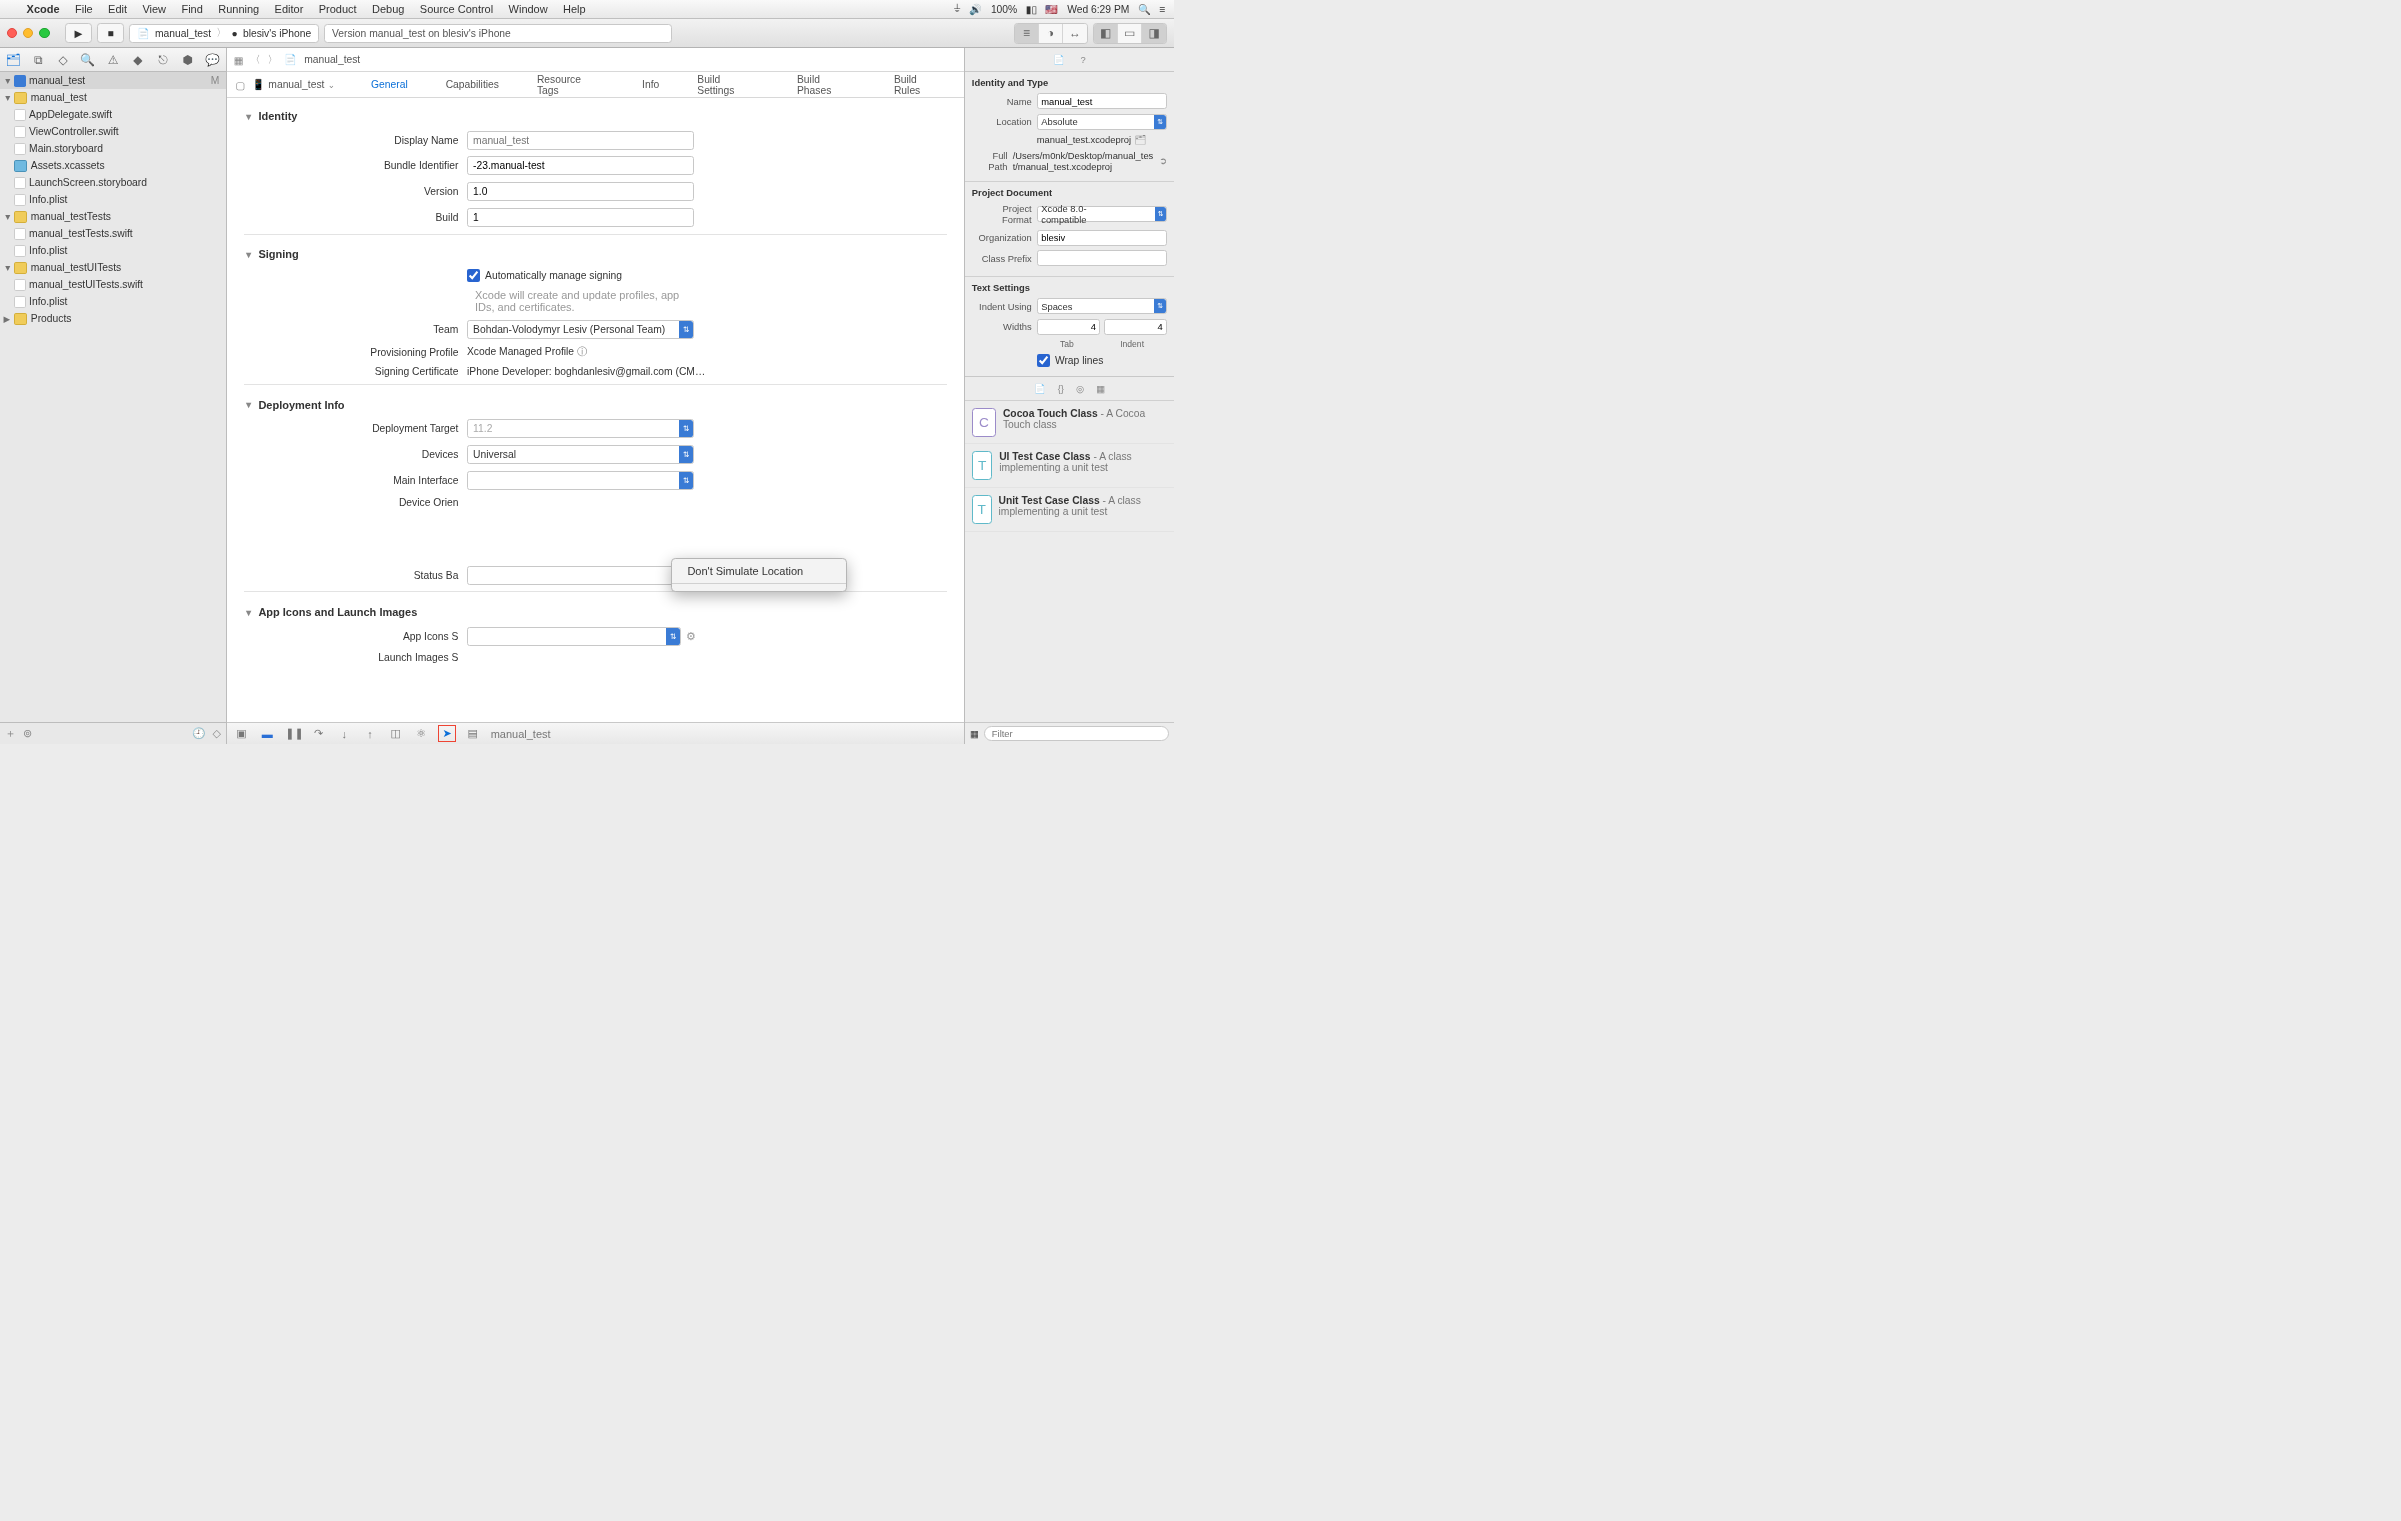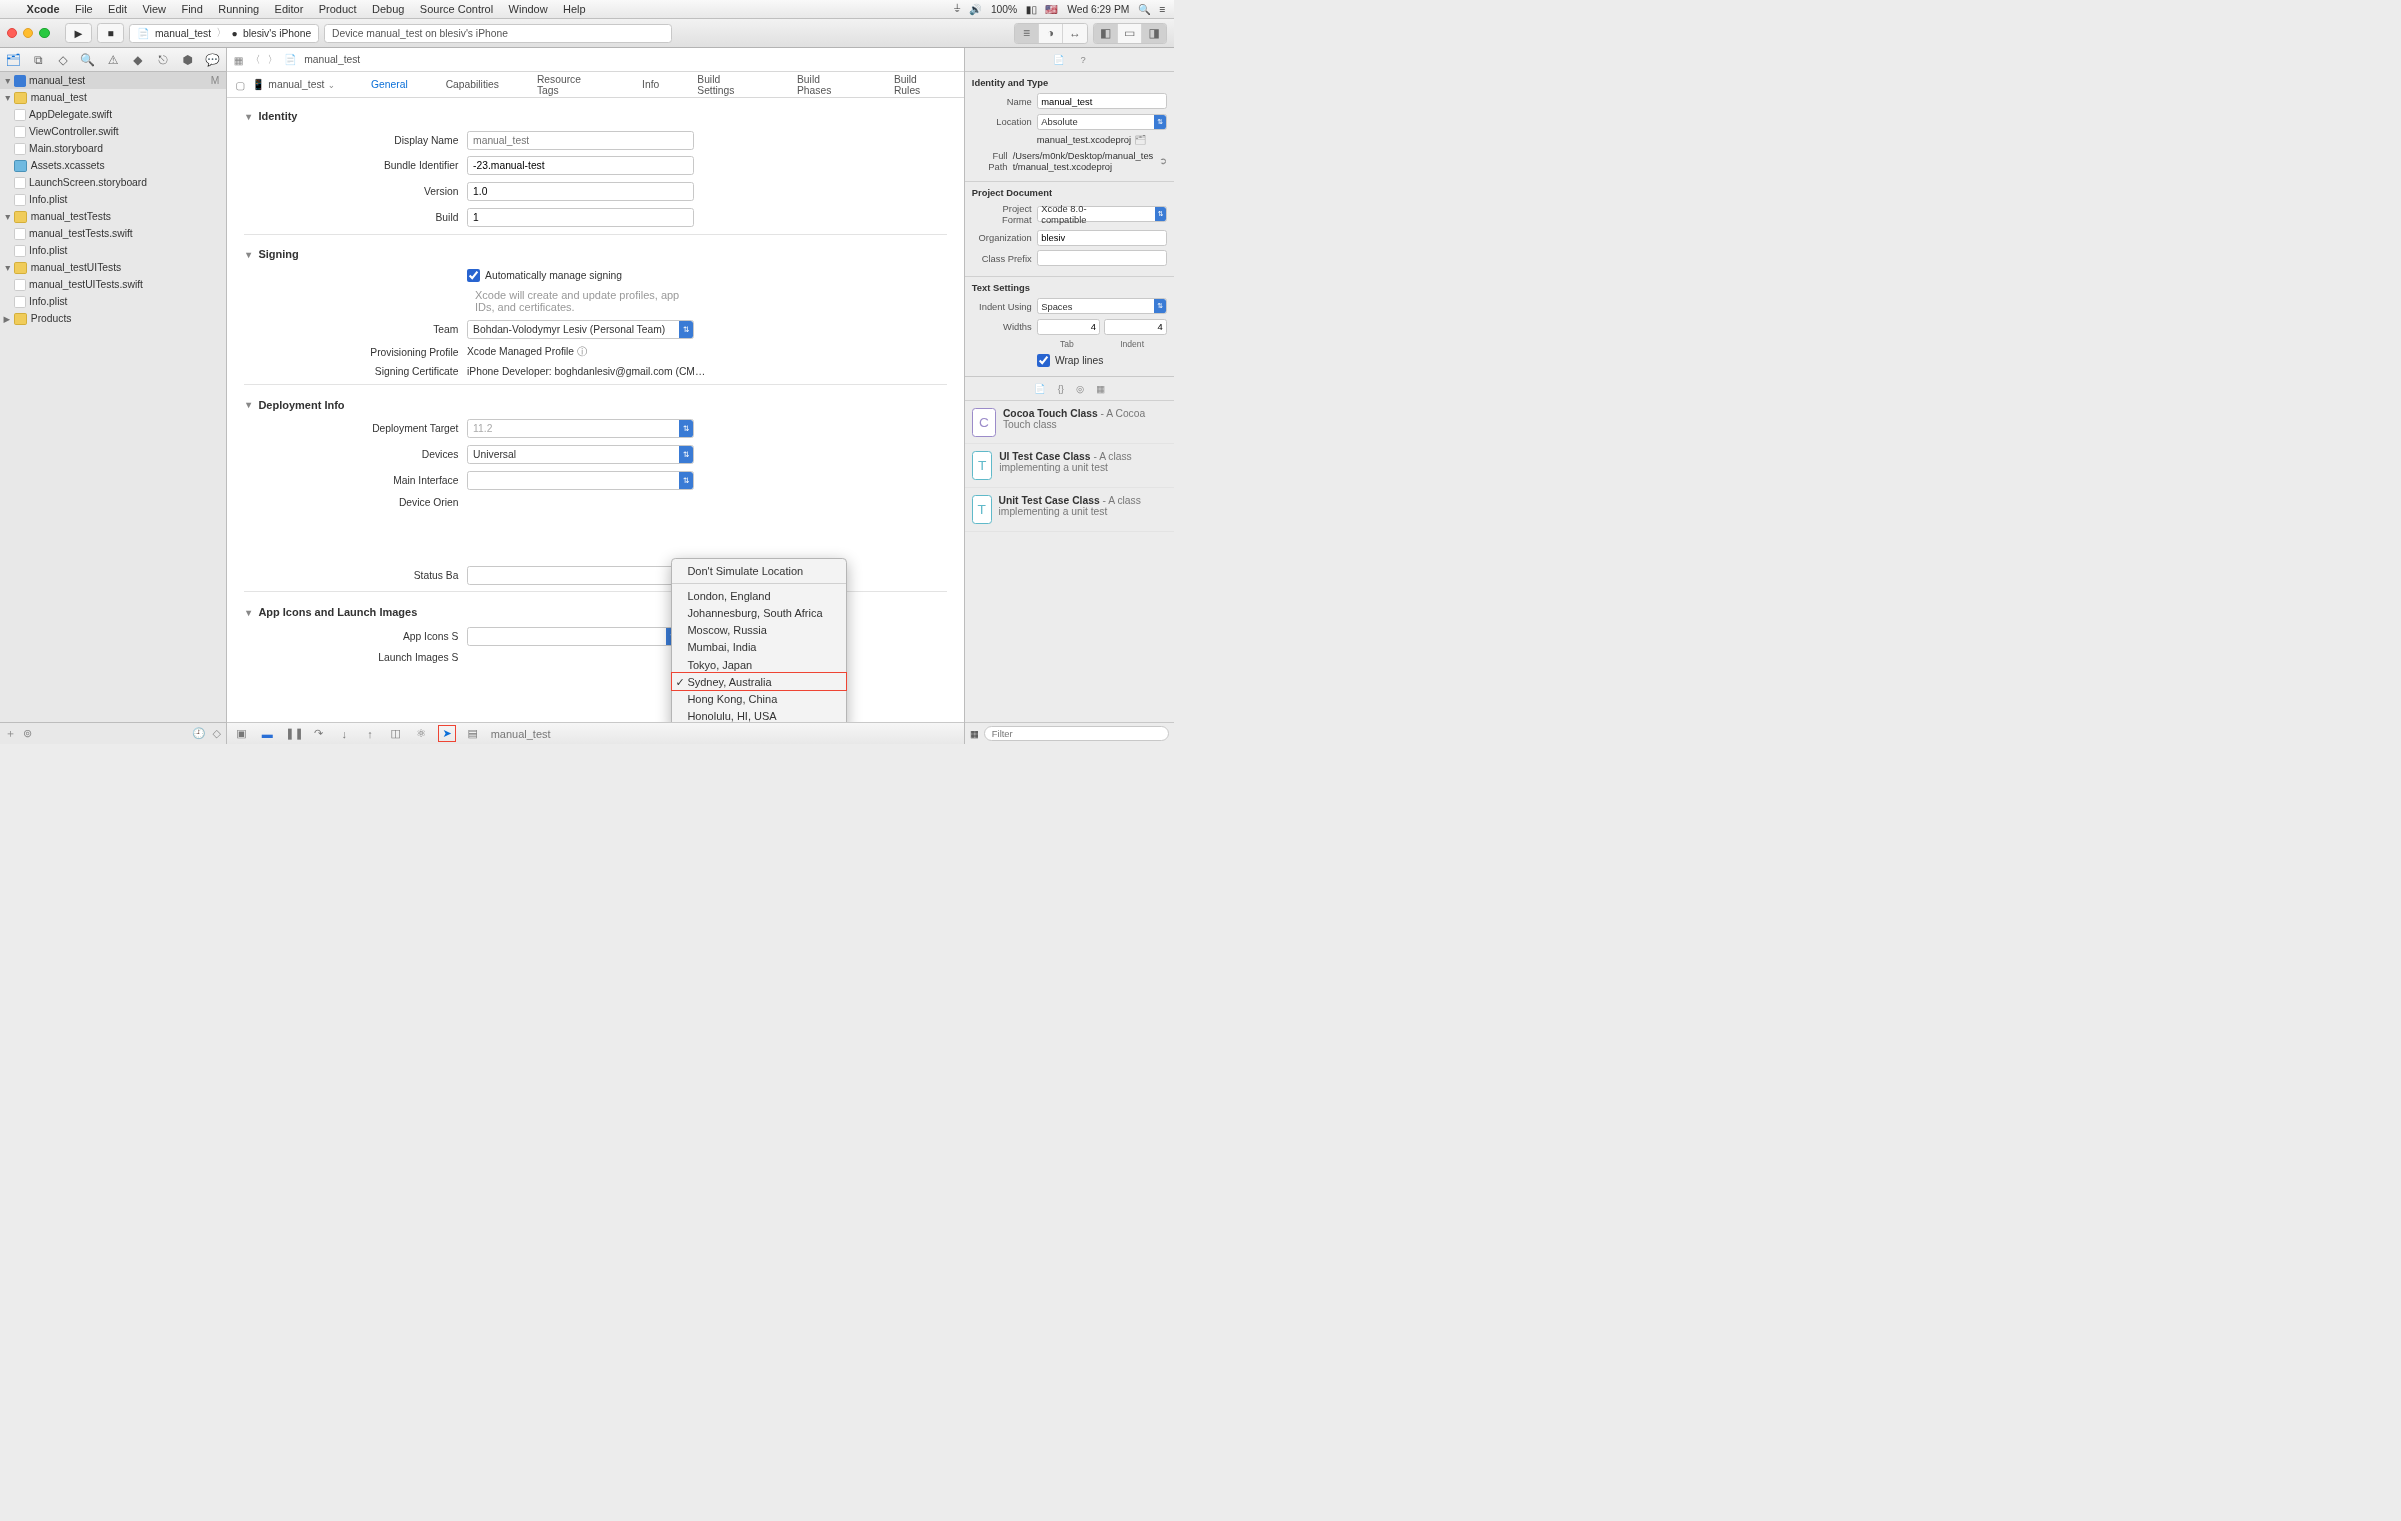--- a/index.html
+++ b/index.html
@@ -144,21 +144,21 @@
   </div>
   <div class="tbtn">▶</div>
   <div class="tbtn">■</div>
   <div class="scheme">
     <span>📄</span>
     <span>manual_test</span>
     <span class="sep">〉</span>
     <span>●</span>
     <span>blesiv's iPhone</span>
   </div>
-  <div class="activity">Device manual_test on  blesiv's iPhone</div>
+  <div class="activity">Version manual_test on  blesiv's iPhone</div>
   <div class="spacer"></div>
   <div class="seg">
     <div class="active">≡</div>
     <div>◑</div>
     <div>↔</div>
   </div>
   <div class="seg">
     <div class="active">◧</div>
     <div>▭</div>
     <div class="active">◨</div>
@@ -411,30 +411,20 @@
             <span style="margin-left:5.1px;color:#999">⚙</span>
           </div>
         <div class="form-row">
             <div class="label">Launch Images S</div>
           </div>
       </div>
 
       <div class="popup">
         <div class="mitem">Don't Simulate Location</div>
         <div class="sep"></div>
-        <div id="loc-items">
-            <div class="mitem">London, England</div>
-            <div class="mitem">Johannesburg, South Africa</div>
-            <div class="mitem">Moscow, Russia</div>
-            <div class="mitem">Mumbai, India</div>
-            <div class="mitem">Tokyo, Japan</div>
-            <div class="mitem checked highlight">Sydney, Australia</div>
-            <div class="mitem">Hong Kong, China</div>
-            <div class="mitem">Honolulu, HI, USA</div>
-          </div>
 
       </div>
     </div>
 
     <div class="debugbar">
       <span class="dico">▣</span>
       <span class="dico" style="color:#2a6fd6">▬</span>
       <span class="dico">❚❚</span>
       <span class="dico">↷</span>
       <span class="dico">↓</span>

